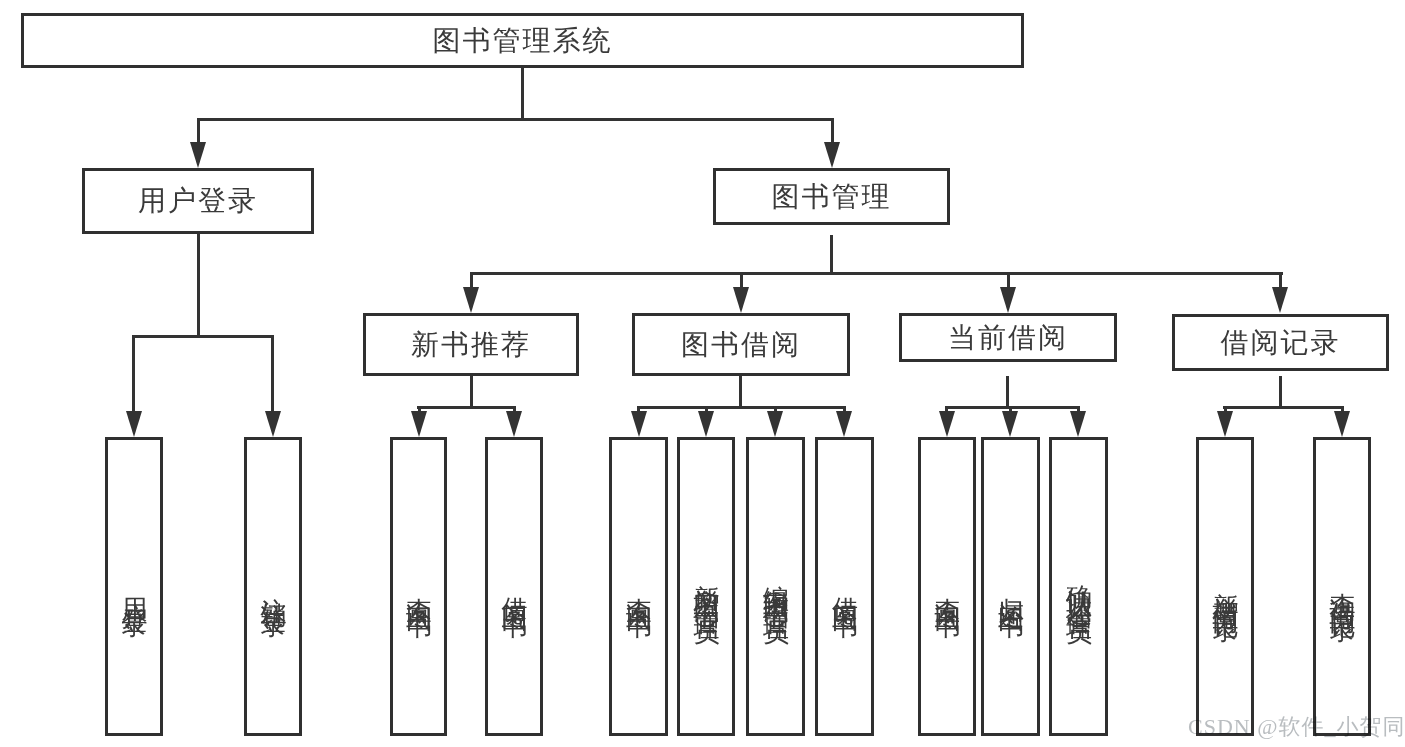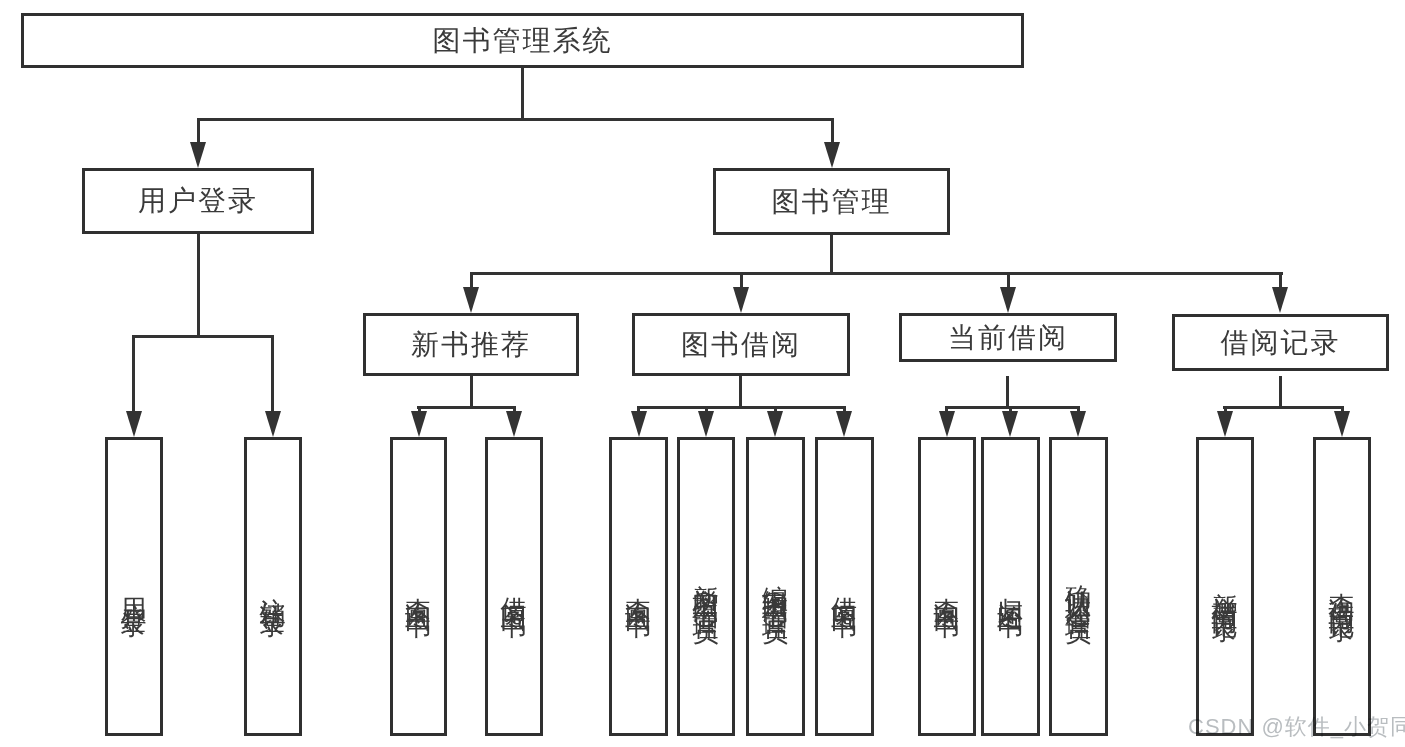--- a/index.html
+++ b/index.html
@@ -1,20 +1,20 @@
 <!DOCTYPE html>
 <html><head>
 <meta charset="utf-8">
 <style>
   html,body{margin:0;padding:0;background:#ffffff;}
   .stage{
     position:relative;
     width:1405px;height:747px;
     background:#ffffff;
-    font-family:Liberation Sans, sans-serif;
+    font-family:Liberation Serif, serif;
     color:#3a3a3a;
     overflow:hidden;
   }
   .box{
     position:absolute;
     box-sizing:border-box;
     border:3px solid #303030;
     background:#ffffff;
     display:flex;
     align-items:center;
@@ -64,21 +64,21 @@
   <div class="vline" style="left:521px;top:68px;width:3px;height:53px"></div>
   <div class="hline" style="left:197px;top:118px;width:637px;height:3px"></div>
   <div class="vline" style="left:197px;top:118px;width:3px;height:27px"></div>
   <div class="arrow" style="left:190px;top:142px"></div>
   <div class="vline" style="left:831px;top:118px;width:3px;height:27px"></div>
   <div class="arrow" style="left:824px;top:142px"></div>
 
   <div class="box" style="left:82px;top:168px;width:232px;height:66px">
     <span class="hlabel">用户登录</span>
   </div>
-  <div class="box" style="left:713px;top:168px;width:237px;height:67px">
+  <div class="box" style="left:713px;top:168px;width:237px;height:57px">
     <span class="hlabel">图书管理</span>
   </div>
 
   <div class="vline" style="left:197px;top:234px;width:3px;height:104px"></div>
   <div class="hline" style="left:132px;top:335px;width:142px;height:3px"></div>
   <div class="vline" style="left:132px;top:335px;width:3px;height:79px"></div>
   <div class="arrow" style="left:126px;top:411px"></div>
   <div class="vline" style="left:271px;top:335px;width:3px;height:79px"></div>
   <div class="arrow" style="left:265px;top:411px"></div>
 

